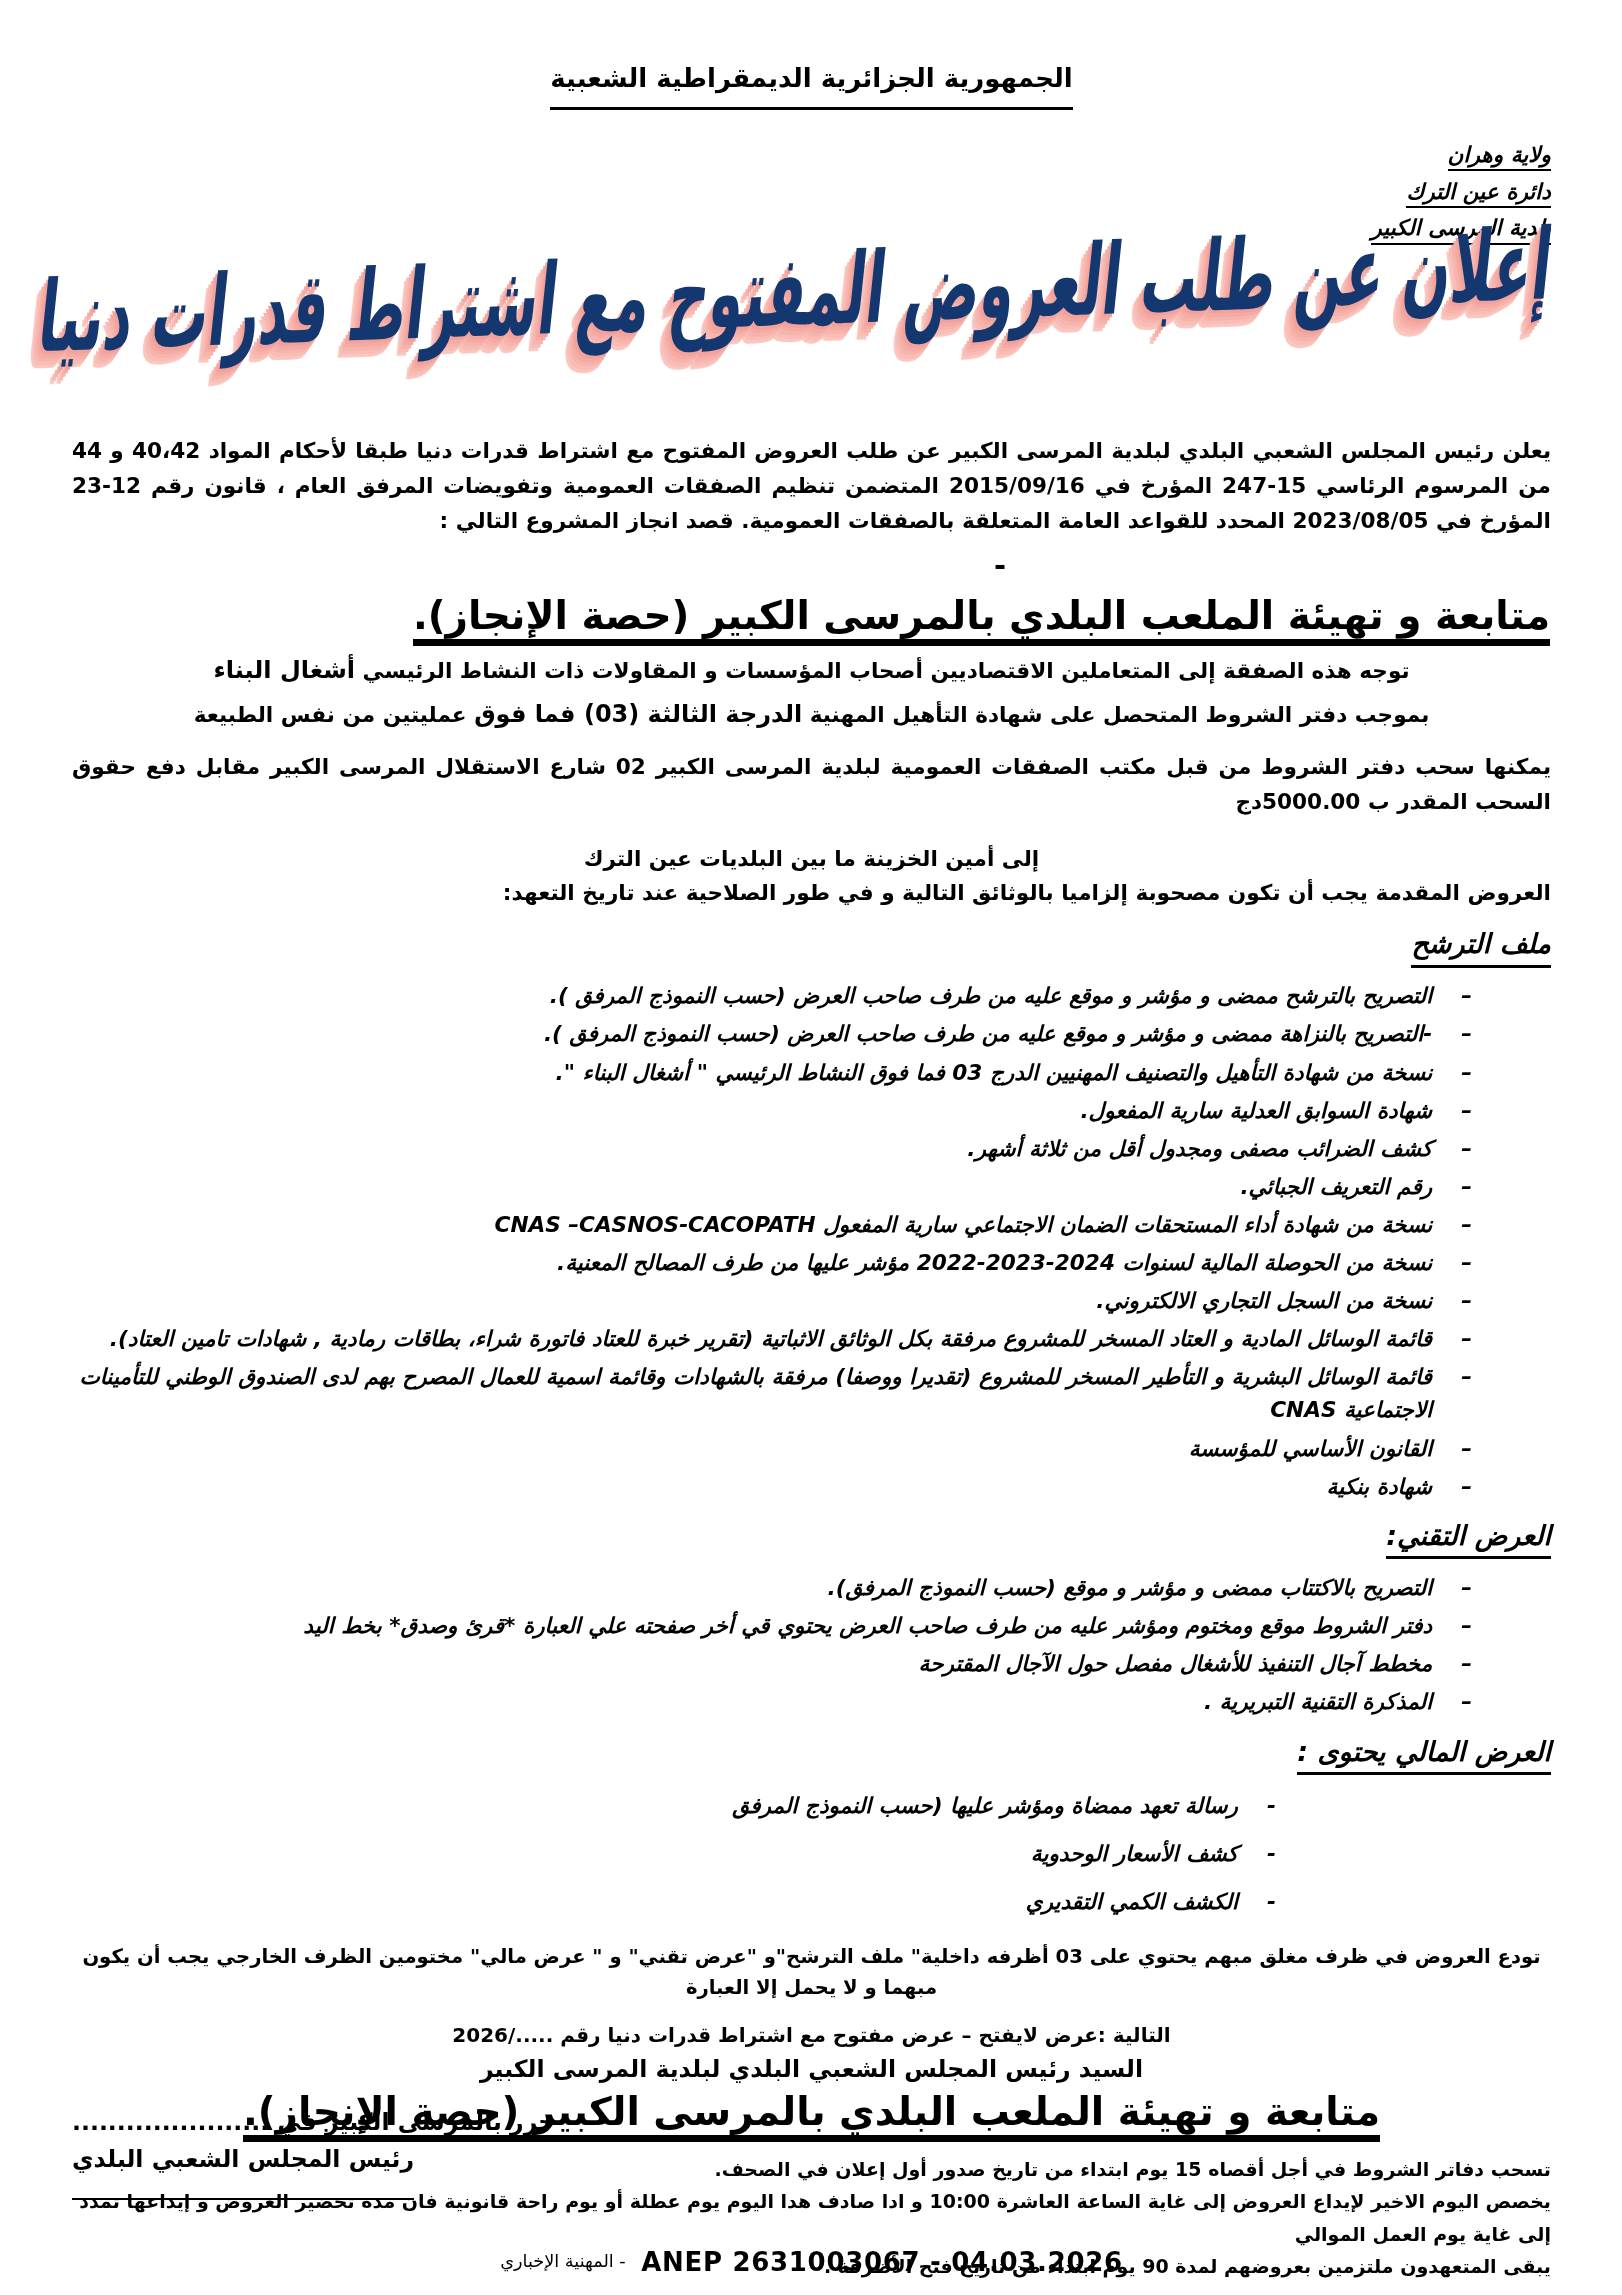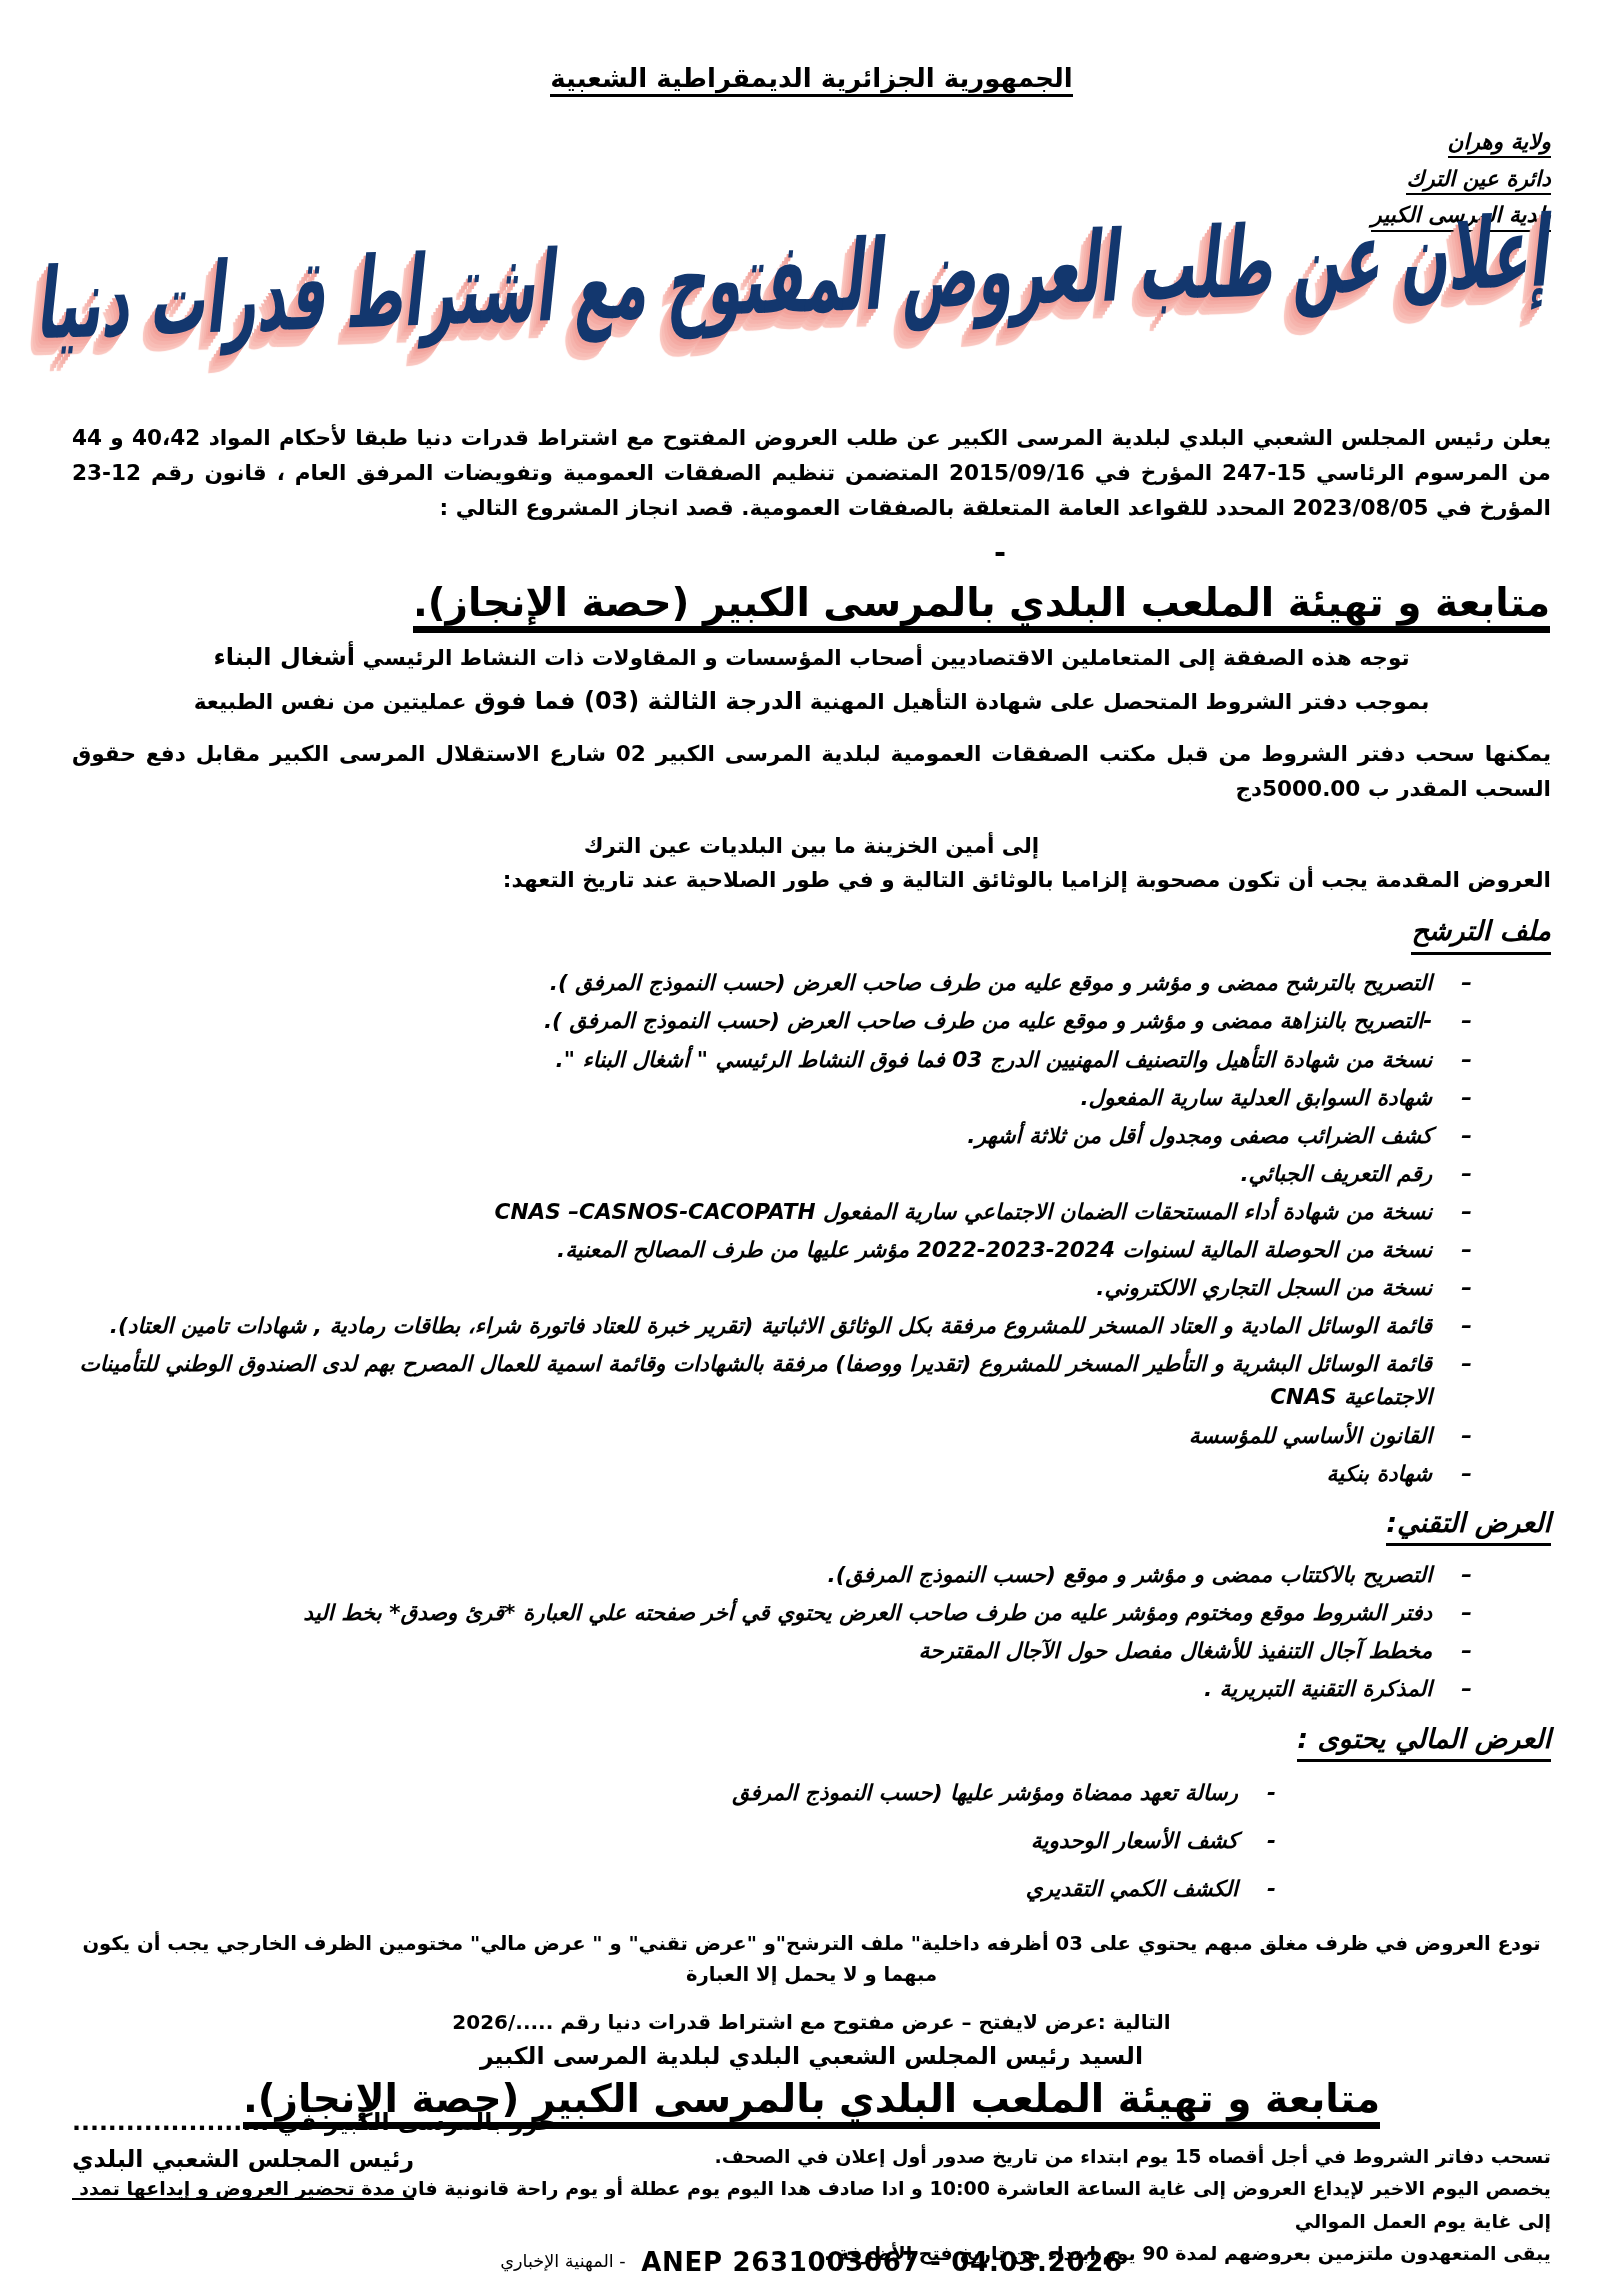--- a/index.html
+++ b/index.html
@@ -11,21 +11,21 @@
     direction:rtl;
     box-sizing:border-box;
     padding:46px 72px 0 72px;
     overflow:hidden;
     font-weight:700;
   }
   
   .republic-row{text-align:center;margin-top:17px;}
   .republic-title{
     display:inline-block;font-size:26px;font-weight:bold;
-    border-bottom:3.3px solid #000;padding-bottom:1px;
+    border-bottom:3.3px solid #000;padding-bottom:14px;
   }
   .org-block{
     margin-top:34px;text-align:right;
     font-style:italic;font-size:21.6px;line-height:1.0;
   }
   .org-block .org-line{display:block;margin-bottom:9.2px;}
   .org-block .org-line span{
     display:inline-block;border-bottom:2px solid #000;padding-bottom:3.9px;
   }
   

